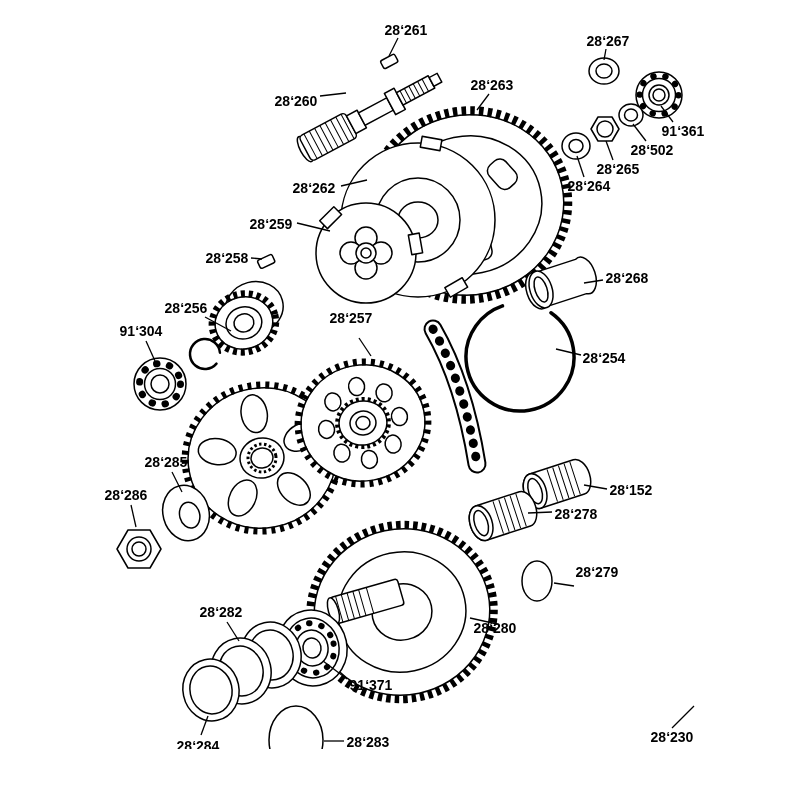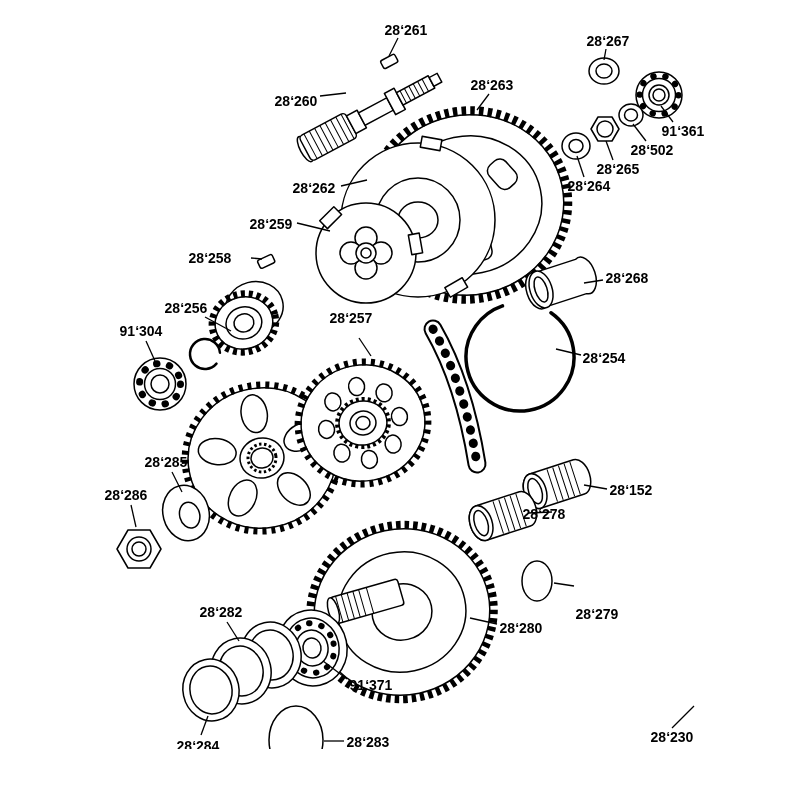--- a/index.html
+++ b/index.html
@@ -256,31 +256,31 @@
 <div class="label" style="left:406px;top:30px">28‘261</div>
 <div class="label" style="left:608px;top:41px">28‘267</div>
 <div class="label" style="left:296px;top:101px">28‘260</div>
 <div class="label" style="left:492px;top:85px">28‘263</div>
 <div class="label" style="left:683px;top:131px">91‘361</div>
 <div class="label" style="left:652px;top:150px">28‘502</div>
 <div class="label" style="left:618px;top:169px">28‘265</div>
 <div class="label" style="left:589px;top:186px">28‘264</div>
 <div class="label" style="left:314px;top:188px">28‘262</div>
 <div class="label" style="left:271px;top:224px">28‘259</div>
-<div class="label" style="left:210px;top:258px">28‘258</div>
+<div class="label" style="left:227px;top:258px">28‘258</div>
 <div class="label" style="left:627px;top:278px">28‘268</div>
 <div class="label" style="left:186px;top:308px">28‘256</div>
 <div class="label" style="left:141px;top:331px">91‘304</div>
 <div class="label" style="left:351px;top:318px">28‘257</div>
 <div class="label" style="left:604px;top:358px">28‘254</div>
 <div class="label" style="left:166px;top:462px">28‘285</div>
 <div class="label" style="left:126px;top:495px">28‘286</div>
 <div class="label" style="left:631px;top:490px">28‘152</div>
-<div class="label" style="left:544px;top:514px">28‘278</div>
-<div class="label" style="left:597px;top:614px">28‘279</div>
-<div class="label" style="left:521px;top:628px">28‘280</div>
+<div class="label" style="left:576px;top:514px">28‘278</div>
+<div class="label" style="left:597px;top:572px">28‘279</div>
+<div class="label" style="left:495px;top:628px">28‘280</div>
 <div class="label" style="left:221px;top:612px">28‘282</div>
 <div class="label" style="left:371px;top:685px">91‘371</div>
 <div class="label" style="left:198px;top:746px">28‘284</div>
 <div class="label" style="left:368px;top:742px">28‘283</div>
 <div class="label" style="left:672px;top:737px">28‘230</div>
 
 </div>
 
 </body></html>

